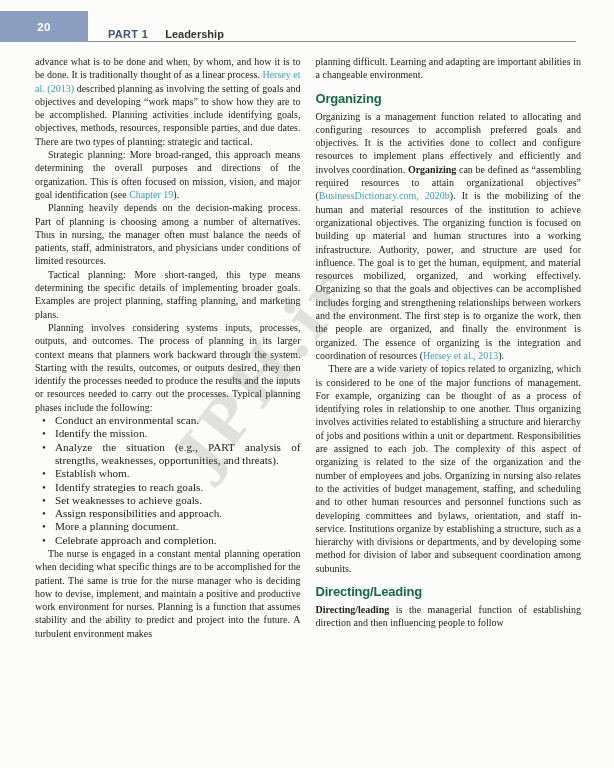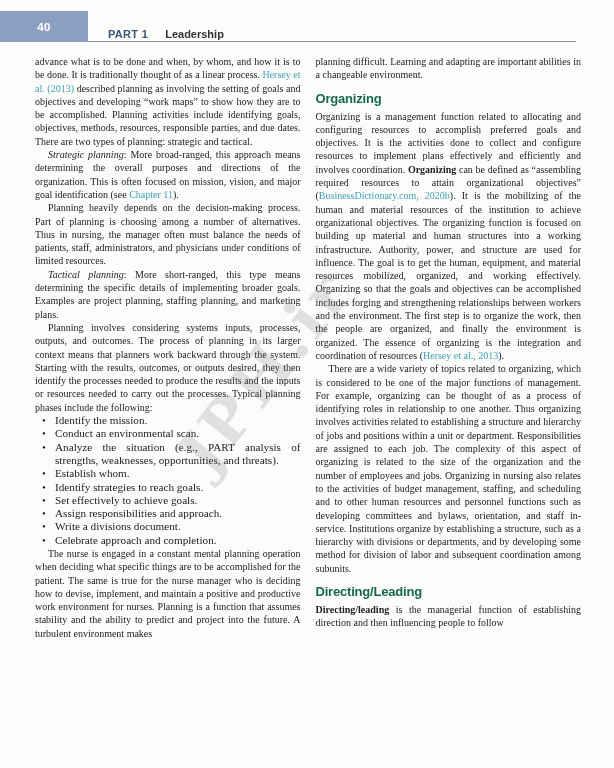--- a/index.html
+++ b/index.html
@@ -30,21 +30,21 @@
   .cols {
     position:absolute; left:35px; top:55px; width:546px;
     display:flex; gap:15px;
   }
   .col { flex:1 1 0; min-width:0; }
   .col p {
     margin:0; font-size:10px; line-height:13.3px; color:#222222;
     text-align:justify;
   }
   .col p.indent { text-indent:13px; }
-  .run-i { font-style:italic; }
+  .run-i { }
   .run-b { font-weight:bold; }
   a.run-link { color:#3f9fb8; text-decoration:none; cursor:pointer; }
   .col h2 {
     margin:9px 0 4px 0;
     font-family:"Liberation Sans", sans-serif; font-weight:bold;
     font-size:13px; letter-spacing:-0.2px; color:#17694a;
   }
   .col ul { margin:0; padding:0; list-style:none; }
   .col ul li {
     position:relative; padding-left:20px;
@@ -64,45 +64,45 @@
     transform:rotate(-52deg);
   }
 </style>
 </head>
 <body>
 
 <div class="page">
 
   <header class="hdr">
     <div class="hdr-box">
-      <span class="hdr-pagenum">40</span>
+      <span class="hdr-pagenum">20</span>
     </div>
     <div class="hdr-rule"></div>
     <div class="hdr-labels">
       <span class="hdr-part">PART 1</span>
       <span class="hdr-title">Leadership</span>
     </div>
   </header>
 
   <main class="cols">
     <div class="col">
         <p><span>advance what is to be done and when, by whom, and how it is to be done. It is traditionally thought of as a linear process. </span><a class="run-link">Hersey et al. (2013)</a><span> described planning as involving the setting of goals and objectives and developing “work maps” to show how they are to be accomplished. Planning activities include identifying goals, objectives, methods, resources, responsible parties, and due dates. There are two types of planning: strategic and tactical.</span></p>
-        <p class="indent"><span class="run-i">Strategic planning</span><span>: More broad-ranged, this approach means determining the overall purposes and directions of the organization. This is often focused on mission, vision, and major goal identification (see </span><a class="run-link">Chapter 11</a><span>).</span></p>
+        <p class="indent"><span class="run-i">Strategic planning</span><span>: More broad-ranged, this approach means determining the overall purposes and directions of the organization. This is often focused on mission, vision, and major goal identification (see </span><a class="run-link">Chapter 19</a><span>).</span></p>
         <p class="indent"><span>Planning heavily depends on the decision-making process. Part of planning is choosing among a number of alternatives. Thus in nursing, the manager often must balance the needs of patients, staff, administrators, and physicians under conditions of limited resources.</span></p>
         <p class="indent"><span class="run-i">Tactical planning</span><span>: More short-ranged, this type means determining the specific details of implementing broader goals. Examples are project planning, staffing planning, and marketing plans.</span></p>
         <p class="indent"><span>Planning involves considering systems inputs, processes, outputs, and outcomes. The process of planning in its larger context means that planners work backward through the system. Starting with the results, outcomes, or outputs desired, they then identify the processes needed to produce the results and the inputs or resources needed to carry out the processes. Typical planning phases include the following:</span></p>
         <ul>
+          <li>Conduct an environmental scan.</li>
           <li>Identify the mission.</li>
-          <li>Conduct an environmental scan.</li>
           <li>Analyze the situation (e.g., PART analysis of strengths, weaknesses, opportunities, and threats).</li>
           <li>Establish whom.</li>
           <li>Identify strategies to reach goals.</li>
-          <li>Set effectively to achieve goals.</li>
+          <li>Set weaknesses to achieve goals.</li>
           <li>Assign responsibilities and approach.</li>
-          <li>Write a divisions document.</li>
+          <li>More a planning document.</li>
           <li>Celebrate approach and completion.</li>
         </ul>
         <p class="indent"><span>The nurse is engaged in a constant mental planning operation when deciding what specific things are to be accomplished for the patient. The same is true for the nurse manager who is deciding how to devise, implement, and maintain a positive and productive work environment for nurses. Planning is a function that assumes stability and the ability to predict and project into the future. A turbulent environment makes</span></p>
       </div>
     <div class="col">
         <p><span>planning difficult. Learning and adapting are important abilities in a changeable environment.</span></p>
         <h2>Organizing</h2>
         <p><span>Organizing is a management function related to allocating and configuring resources to accomplish preferred goals and objectives. It is the activities done to collect and configure resources to implement plans effectively and efficiently and involves coordination. </span><span class="run-b">Organizing</span><span> can be defined as “assembling required resources to attain organizational objectives” (</span><a class="run-link">BusinessDictionary.com, 2020b</a><span>). It is the mobilizing of the human and material resources of the institution to achieve organizational objectives. The organizing function is focused on building up material and human structures into a working infrastructure. Authority, power, and structure are used for influence. The goal is to get the human, equipment, and material resources mobilized, organized, and working effectively. Organizing so that the goals and objectives can be accomplished includes forging and strengthening relationships between workers and the environment. The first step is to organize the work, then the people are organized, and finally the environment is organized. The essence of organizing is the integration and coordination of resources (</span><a class="run-link">Hersey et al., 2013</a><span>).</span></p>
         <p class="indent"><span>There are a wide variety of topics related to organizing, which is considered to be one of the major functions of management. For example, organizing can be thought of as a process of identifying roles in relationship to one another. Thus organizing involves activities related to establishing a structure and hierarchy of jobs and positions within a unit or department. Responsibilities are assigned to each job. The complexity of this aspect of organizing is related to the size of the organization and the number of employees and jobs. Organizing in nursing also relates to the activities of budget management, staffing, and scheduling and to other human resources and personnel functions such as developing committees and bylaws, orientation, and staff in-service. Institutions organize by establishing a structure, such as a hierarchy with divisions or departments, and by developing some method for division of labor and subsequent coordination among subunits.</span></p>
         <h2>Directing/Leading</h2>

